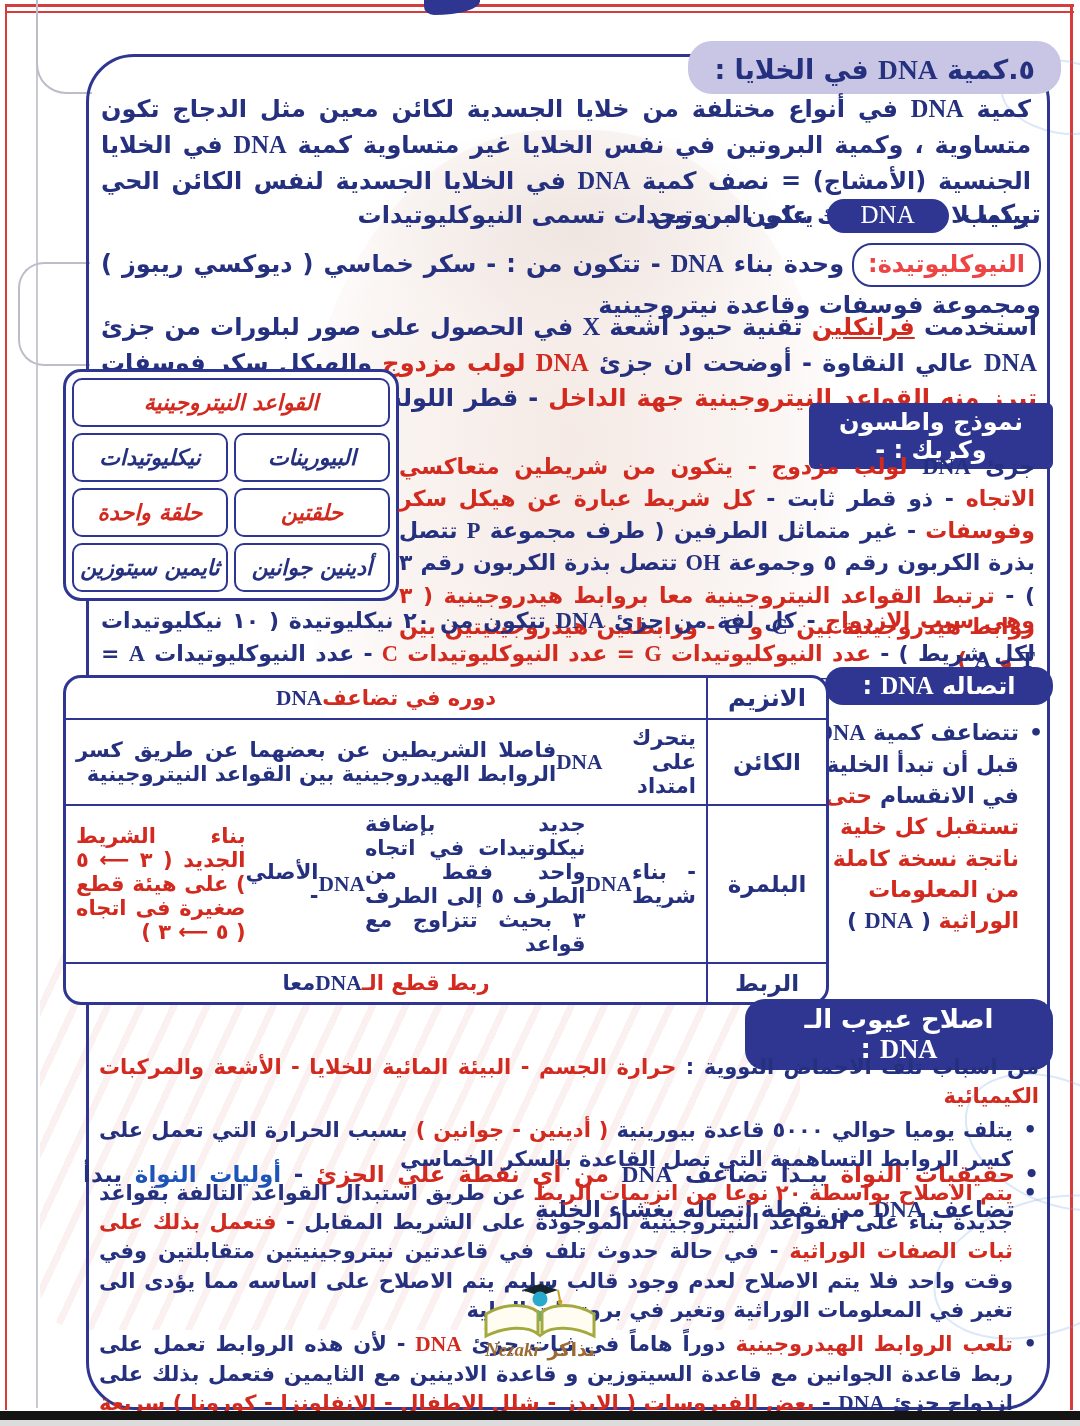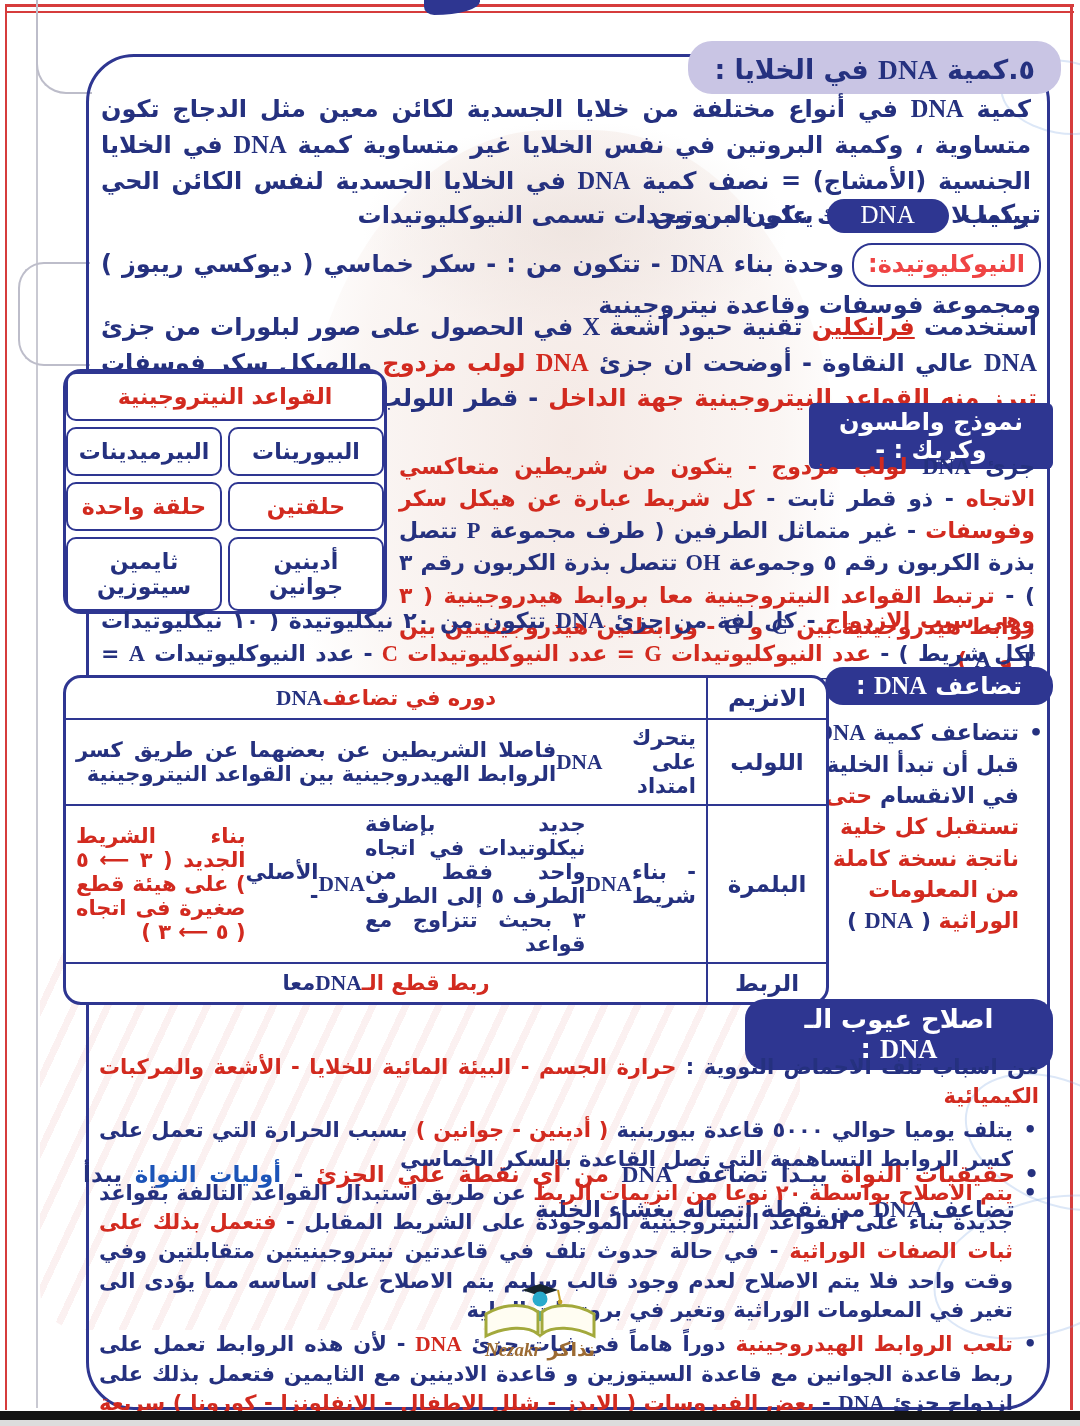--- a/index.html
+++ b/index.html
@@ -38,22 +38,22 @@
   .title-pill{top:-16px;right:-14px;background:#c9c5e4;color:#25317f;font-weight:700;font-size:27px;
       padding:13px 26px 8px 26px;border-radius:24px;white-space:nowrap;}
   .navy-badge{background:#2e3691;color:#ffffff;font-weight:700;text-align:center;}
   .pill-dna{background:#2e3691;color:#fff;border-radius:22px;padding:2px 34px 4px 34px;
       font-family:"Liberation Serif",serif;font-size:25px;display:inline-block;}
   .label-outline{display:inline-block;border:2.5px solid #2e3691;border-radius:20px;
       padding:1px 14px 3px 14px;color:#ef4444;font-weight:700;margin-left:8px;background:#fff;}
   .bullet-line{position:relative;padding-right:26px;}
   .bullet-line::before{content:"•";position:absolute;right:2px;top:0;color:#25317f;font-weight:700;}
   
-  .bases{border:3px solid #2e3691;border-radius:18px;background:#ffffff;
-      display:grid;grid-template-columns:1fr 1fr;gap:6px;}
+  .bases{border:3px solid #2e3691;border-radius:18px;background:#ffffff;padding:6px;
+      display:grid;grid-template-columns:1fr 1fr;gap:6px;font-style:italic;}
   .bases .cell{border:2.5px solid #2e3691;border-radius:10px;display:flex;align-items:center;
       justify-content:center;font-weight:700;font-size:22px;padding:10px 4px;background:#fff;text-align:center;}
   .bases .head{grid-column:1 / span 2;color:#d22a1f;}
   
   .enz{border:3px solid #2e3691;border-radius:18px;background:#fff;overflow:hidden;
       display:grid;grid-template-columns:118px 1fr;}
   .enz>div{border-bottom:2.5px solid #2e3691;padding:6px 10px;display:flex;align-items:center;justify-content:center;}
   .enz>div.role{border-left:none;border-right:2.5px solid #2e3691;}
   .enz>div:nth-last-child(-n+2){border-bottom:none;}
   .enz .name{font-weight:700;color:#25317f;font-size:23px;}
@@ -96,41 +96,41 @@
 
   <div class="abs para" style="top:186px;right:6px;left:12px;font-size:24px;line-height:1.5;">
     <span class="label-outline" style="font-size:24px;">النيوكليوتيدة:</span><span><span class="c-navy">وحدة بناء </span><span class="c-navy f-latin">DNA</span><span class="c-navy"> - تتكون من : - سكر خماسي ( ديوكسي ريبوز ) ومجموعة فوسفات وقاعدة نيتروجينية</span></span>
   </div>
 
   <div class="abs para" style="top:252px;right:10px;left:12px;font-size:24px;line-height:1.45;"><span class="c-navy">استخدمت </span><span class="c-red u">فرانكلين</span><span class="c-navy"> تقنية حيود أشعة </span><span class="c-navy f-latin">X</span><span class="c-navy"> في الحصول على صور لبلورات من جزئ </span><span class="c-navy f-latin">DNA</span><span class="c-navy"> عالي النقاوة - أوضحت ان جزئ </span><span class="c-red f-latin">DNA</span><span class="c-red"> لولب مزدوج </span><span class="c-navy">والهيكل سكر فوسفات </span><span class="c-red">تبرز منه القواعد النيتروجينية جهة الداخل</span><span class="c-navy"> - قطر اللولب دل على انه مزدوج من شريطين</span></div>
 
   <div class="abs bases" style="top:312px;left:-26px;width:318px;">
     <div class="cell head">القواعد النيتروجينية</div>
     <div class="cell c-navy">البيورينات</div>
-    <div class="cell c-navy">البيرميدينات</div>
+    <div class="cell c-navy">نيكليوتيدات</div>
     <div class="cell c-red">حلقتين</div>
     <div class="cell c-red">حلقة واحدة</div>
     <div class="cell c-navy">أدينين جوانين</div>
     <div class="cell c-navy">ثايمين سيتوزين</div>
   </div>
 
   <div class="abs navy-badge" style="top:346px;right:-6px;width:228px;font-size:24px;padding:5px 8px;border-radius:6px;">نموذج واطسون وكريك : -</div>
   <div class="abs para" style="top:394px;right:12px;width:636px;font-size:22px;line-height:1.44;"><span class="c-navy">جزئ </span><span class="c-navy f-latin">DNA</span><span class="c-red"> لولب مزدوج - يتكون من شريطين متعاكسي الاتجاه</span><span class="c-navy"> - ذو قطر ثابت - </span><span class="c-red">كل شريط عبارة عن هيكل سكر وفوسفات</span><span class="c-navy"> - غير متماثل الطرفين ( طرف مجموعة </span><span class="c-navy f-latin">P</span><span class="c-navy"> تتصل بذرة الكربون رقم ٥ وجموعة </span><span class="c-navy f-latin">OH</span><span class="c-navy"> تتصل بذرة الكربون رقم ٣ ) - </span><span class="c-red">ترتبط القواعد النيتروجينية معا بروابط هيدروجينية</span><span class="c-red"> ( ٣ روابط هيدروجينية بين </span><span class="c-navy f-latin">C</span><span class="c-red"> و </span><span class="c-navy f-latin">G</span><span class="c-red"> - ورابطتين هيدروجينيتين بين </span><span class="c-navy f-latin">T</span><span class="c-red"> و </span><span class="c-navy f-latin">A</span><span class="c-red"> )</span></div>
   <div class="abs para" style="top:548px;right:12px;left:12px;font-size:22px;line-height:1.45;"><span class="c-red">وهى سبب الازدواج</span><span class="c-navy"> - كل لفة من جزئ </span><span class="c-navy f-latin">DNA</span><span class="c-navy"> تتكون من ٢٠ نيكليوتيدة ( ١٠ نيكليوتيدات لكل شريط ) - </span><span class="c-red">عدد النيوكليوتيدات </span><span class="c-red f-latin">G</span><span class="c-red"> = عدد النيوكليوتيدات </span><span class="c-red f-latin">C</span><span class="c-navy"> - عدد النيوكليوتيدات </span><span class="c-navy f-latin">A</span><span class="c-navy"> = عدد النيوكليوتيدات </span><span class="c-navy f-latin">T</span></div>
 
-  <div class="abs navy-badge" style="top:610px;right:-6px;width:208px;font-size:24px;padding:5px 10px;border-radius:18px;"><span>تضاعف </span><span class="f-latin">DNA</span><span> :</span></div>
+  <div class="abs navy-badge" style="top:610px;right:-6px;width:208px;font-size:24px;padding:5px 10px;border-radius:18px;"><span>اتصاله </span><span class="f-latin">DNA</span><span> :</span></div>
   <div class="abs para bullet-line" style="top:660px;right:2px;width:226px;font-size:22px;line-height:1.42;text-align:right;"><span class="c-navy">تتضاعف كمية </span><span class="c-navy f-latin">DNA</span><span class="c-navy"> قبل أن تبدأ الخلية في الانقسام </span><span class="c-red">حتى تستقبل كل خلية ناتجة نسخة كاملة من المعلومات الوراثية</span><span class="c-navy"> ( </span><span class="c-navy f-latin">DNA</span><span class="c-navy"> )</span></div>
 
   <div class="abs enz" style="top:618px;left:-26px;width:760px;">
     <div class="name c-red" style="font-size:24px;">الانزيم</div>
     <div class="rolehead role">
         <span class="c-red">دوره في تضاعف </span>
         <span class="c-navy f-latin">DNA</span>
       </div>
-    <div class="name">اللولب</div>
+    <div class="name">الكائن</div>
     <div class="role">
         <span class="c-navy">يتحرك على امتداد </span>
         <span class="c-navy f-latin">DNA</span>
         <span class="c-navy"> فاصلا الشريطين عن بعضهما عن طريق كسر الروابط الهيدروجينية بين القواعد النيتروجينية</span>
       </div>
     <div class="name">البلمرة</div>
     <div class="role">
         <span class="c-navy">- بناء شريط </span>
         <span class="c-navy f-latin">DNA</span>
         <span class="c-navy"> جديد بإضافة نيكلوتيدات في اتجاه واحد فقط من الطرف ٥ إلى الطرف ٣ بحيث تتزاوج مع قواعد </span>

